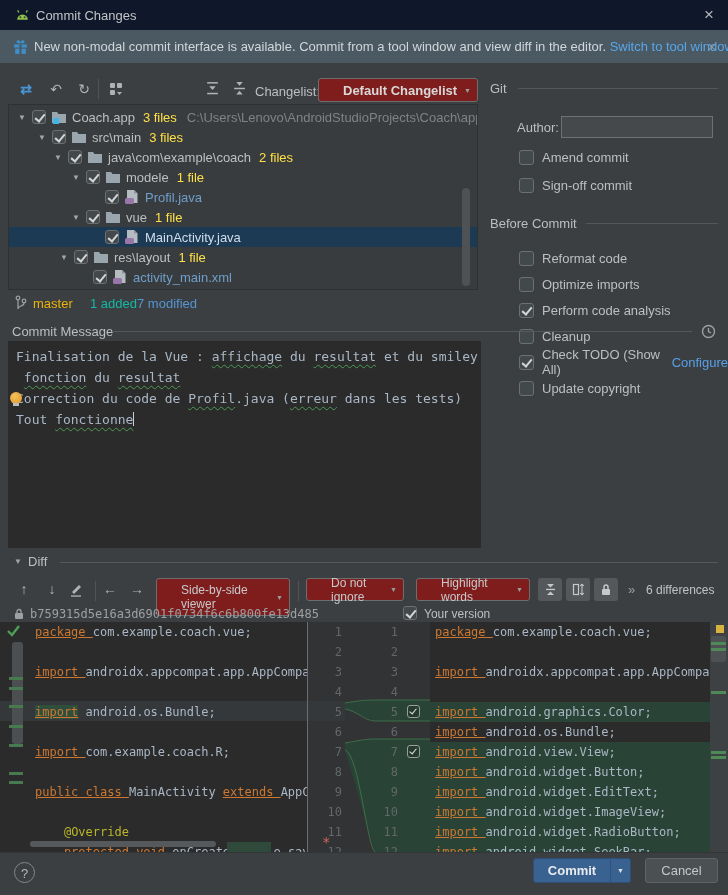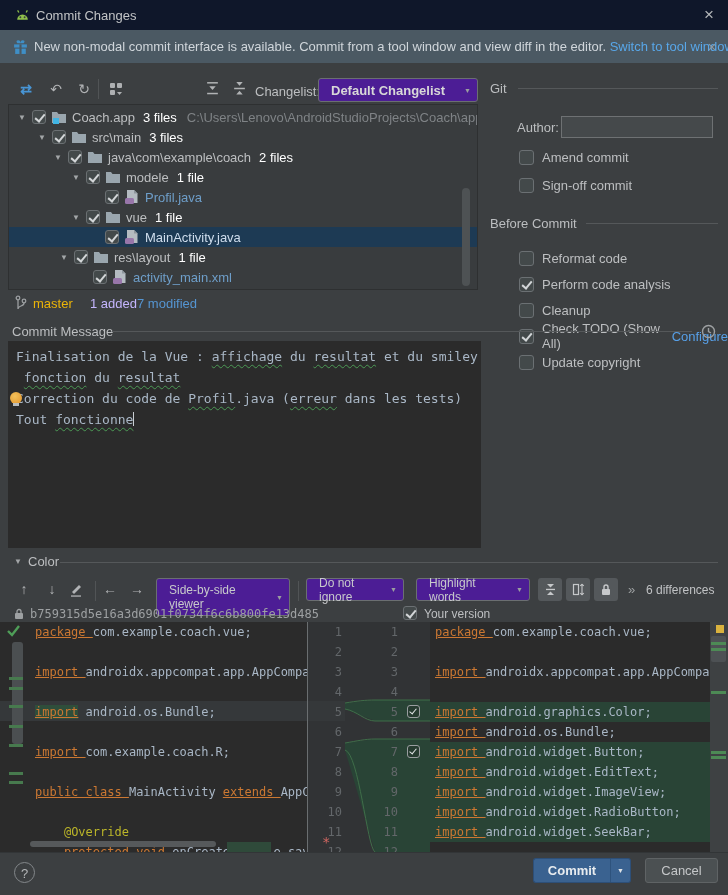--- a/index.html
+++ b/index.html
@@ -13,22 +13,22 @@
              text-align:center;line-height:22px;cursor:default;}
   
   .banner{left:0;top:30px;width:728px;height:33px;background:#4b5963;}
   .banner-text{left:34px;top:9px;color:#d0d6db;white-space:nowrap;}
   .banner-link{color:#58a7e9;cursor:pointer;}
   .banner-close{left:703px;top:8px;width:18px;height:18px;color:#8e99a1;font-size:15px;
                 text-align:center;line-height:18px;}
   
   .tb-icon{top:80px;width:20px;height:18px;text-align:center;color:#b1b3b5;font-size:14px;line-height:18px;}
   .tb-sep{top:79px;width:1px;height:20px;background:#515456;}
-  .combo{background:#4c1d95;border:1px solid #6b6f71;border-radius:3px;display:flex;
-         align-items:center;justify-content:space-between;padding:0 6px 0 12px;box-sizing:border-box;}
+  .combo{background:#7f1d1d;border:1px solid #6b6f71;border-radius:3px;display:flex;
+         align-items:center;justify-content:space-between;padding:0 6px 0 24px;box-sizing:border-box;}
   .combo .arr{font-size:7px;color:#9a9da0;margin-left:6px;}
   .label{color:#bdbfc1;}
   
   .sec-line{height:1px;background:#55585a;}
   
   .cb{width:15px;height:15px;background:#43494a;border:1px solid #6b7073;border-radius:3px;
       display:inline-block;position:relative;flex:none;box-sizing:border-box;}
   .cb.checked::after{content:"";position:absolute;left:4px;top:1px;width:4px;height:8px;
       border-right:2px solid #d3d6d8;border-bottom:2px solid #d3d6d8;transform:rotate(40deg);}
   .opt-row{display:flex;align-items:center;gap:8px;height:18px;}
@@ -37,27 +37,27 @@
       color:#d5d8da;font-family:"Liberation Sans",sans-serif;font-size:13px;padding:0 4px;}
   
   .tree{left:8px;top:104px;width:470px;height:186px;background:#393c3e;border:1px solid #2e3031;
         box-sizing:border-box;overflow:hidden;}
   .trow{height:20px;display:flex;align-items:center;white-space:nowrap;}
   .trow.selected{background:#1d3a54;}
   .tarrow{width:14px;text-align:center;font-size:8px;color:#a2a5a7;flex:none;margin-right:3px;}
   .tname{margin-left:5px;color:#bdbfc1;}
   .tname.blue{color:#6e9ec9;}
   .trow.selected .tname{color:#cfdded;}
-  .tcount{color:#ffffff;margin-left:8px;}
+  .tcount{color:#fde047;margin-left:8px;}
   .tpath{color:#7f8386;margin-left:10px;}
   .ficon{flex:none;margin-left:5px;width:16px;height:14px;}
   .tree-scroll{left:462px;top:188px;width:8px;height:98px;background:#4e5254;border-radius:4px;}
   
   .branch-label{color:#eab308;}
-  .added-text{color:#c4b5fd;}
+  .added-text{color:#14b8a6;}
   .modified-text{color:#5595d2;}
   
   .msg-area{left:8px;top:341px;width:473px;height:207px;background:#2b2b2b;overflow:hidden;}
   .msg-line{padding-left:8px;height:21px;line-height:21px;white-space:pre;
             font-family:"DejaVu Sans Mono",monospace;font-size:13px;color:#a9b7c6;}
   .msg-line:first-child{margin-top:5px;}
   .typo{text-decoration:underline;text-decoration-style:wavy;text-decoration-color:#4c9a55;
         text-underline-offset:3px;text-decoration-thickness:1px;}
   .caret{display:inline-block;width:1px;height:14px;background:#c8cdd2;vertical-align:-2px;}
   .bulb{left:10px;top:392px;width:12px;height:12px;border-radius:50%;
@@ -171,20 +171,24 @@
 </div>
 
 <div class="abs" style="left:490px;top:216px;color:#bcbec0">Before Commit</div>
 <div class="abs sec-line" style="left:586px;top:223px;width:132px"></div>
 <div class="abs" style="left:519px;top:249px;display:flex;flex-direction:column;gap:8px">
   <div class="opt-row">
     <span class="cb"></span>
     <span class="label">Reformat code</span>
   </div>
   <div class="opt-row">
+    <span class="cb"></span>
+    <span class="label">Optimize imports</span>
+  </div>
+  <div class="opt-row">
     <span class="cb checked"></span>
     <span class="label">Perform code analysis</span>
   </div>
   <div class="opt-row">
     <span class="cb"></span>
     <span class="label">Cleanup</span>
   </div>
   <div class="opt-row">
     <span class="cb checked"></span>
     <span class="label">Check TODO (Show All)</span>
@@ -306,21 +310,21 @@
 <div class="abs msg-area">
   <div class="msg-line"><span>Finalisation de la Vue : </span><span class="typo">affichage</span><span> du </span><span class="typo">resultat</span><span> et du smiley en</span></div>
   <div class="msg-line"><span> </span><span class="typo">fonction</span><span> du </span><span class="typo">resultat</span></div>
   <div class="msg-line"><span>Correction du code de </span><span class="typo">Profil</span><span>.java (</span><span class="typo">erreur</span><span> dans les tests)</span></div>
   <div class="msg-line"><span><span>Tout </span><span class="typo">fonctionne</span></span><span class="caret"></span></div>
 </div>
 <div class="abs bulb"></div>
 
 
 <div class="abs" style="left:14px;top:557px;font-size:8px;color:#a2a5a7">▼</div>
-<div class="abs" style="left:28px;top:554px;color:#bcbec0">Color</div>
+<div class="abs" style="left:28px;top:554px;color:#bcbec0">Diff</div>
 <div class="abs sec-line" style="left:60px;top:562px;width:658px"></div>
 
 
 <div class="abs tb-icon" style="left:14px;top:580px">↑</div>
 <div class="abs tb-icon" style="left:42px;top:580px">↓</div>
 <svg class="abs" style="left:68px;top:582px" width="16" height="16" viewBox="0 0 16 16">
   <path d="M4 10 L11 3 L13 5 L6 12 z" fill="#b1b3b5"></path>
   <rect x="3" y="13.4" width="10" height="1.3" fill="#b1b3b5"></rect>
 </svg>
 <div class="abs tb-sep" style="left:95px;top:581px"></div>
@@ -439,20 +443,21 @@
       <div class="mini-cb" style="top: 83px;"></div>
       <div class="mini-cb" style="top: 123px;"></div>
     </div>
   <div class="abs code-col" id="right-code" style="left:430px;width:280px">
       <div class="code-line"><span class="kw">package </span><span>com.example.coach.vue;</span></div>
       <div class="code-line"></div>
       <div class="code-line"><span class="kw">import </span><span>androidx.appcompat.app.AppCompatActivity;</span></div>
       <div class="code-line"></div>
       <div class="code-line added"><span class="kw">import </span><span>android.graphics.Color;</span></div>
       <div class="code-line"><span class="kw">import </span><span>android.os.Bundle;</span></div>
+      <div class="code-line added"><span class="kw">import </span><span>android.view.View;</span></div>
       <div class="code-line added"><span class="kw">import </span><span>android.widget.Button;</span></div>
       <div class="code-line added"><span class="kw">import </span><span>android.widget.EditText;</span></div>
       <div class="code-line added"><span class="kw">import </span><span>android.widget.ImageView;</span></div>
       <div class="code-line added"><span class="kw">import </span><span>android.widget.RadioButton;</span></div>
       <div class="code-line added"><span class="kw">import </span><span>android.widget.SeekBar;</span></div>
     </div>
   <div class="abs splitter"></div>
 
   <div class="stripe-mark" style="left:30px;top:219px;width:186px;height:6px;background:#56595b;border-radius:3px"></div>
   <div class="stripe-mark" style="left:227px;top:220px;width:44px;height:10px;background:#2f4a3a"></div>

